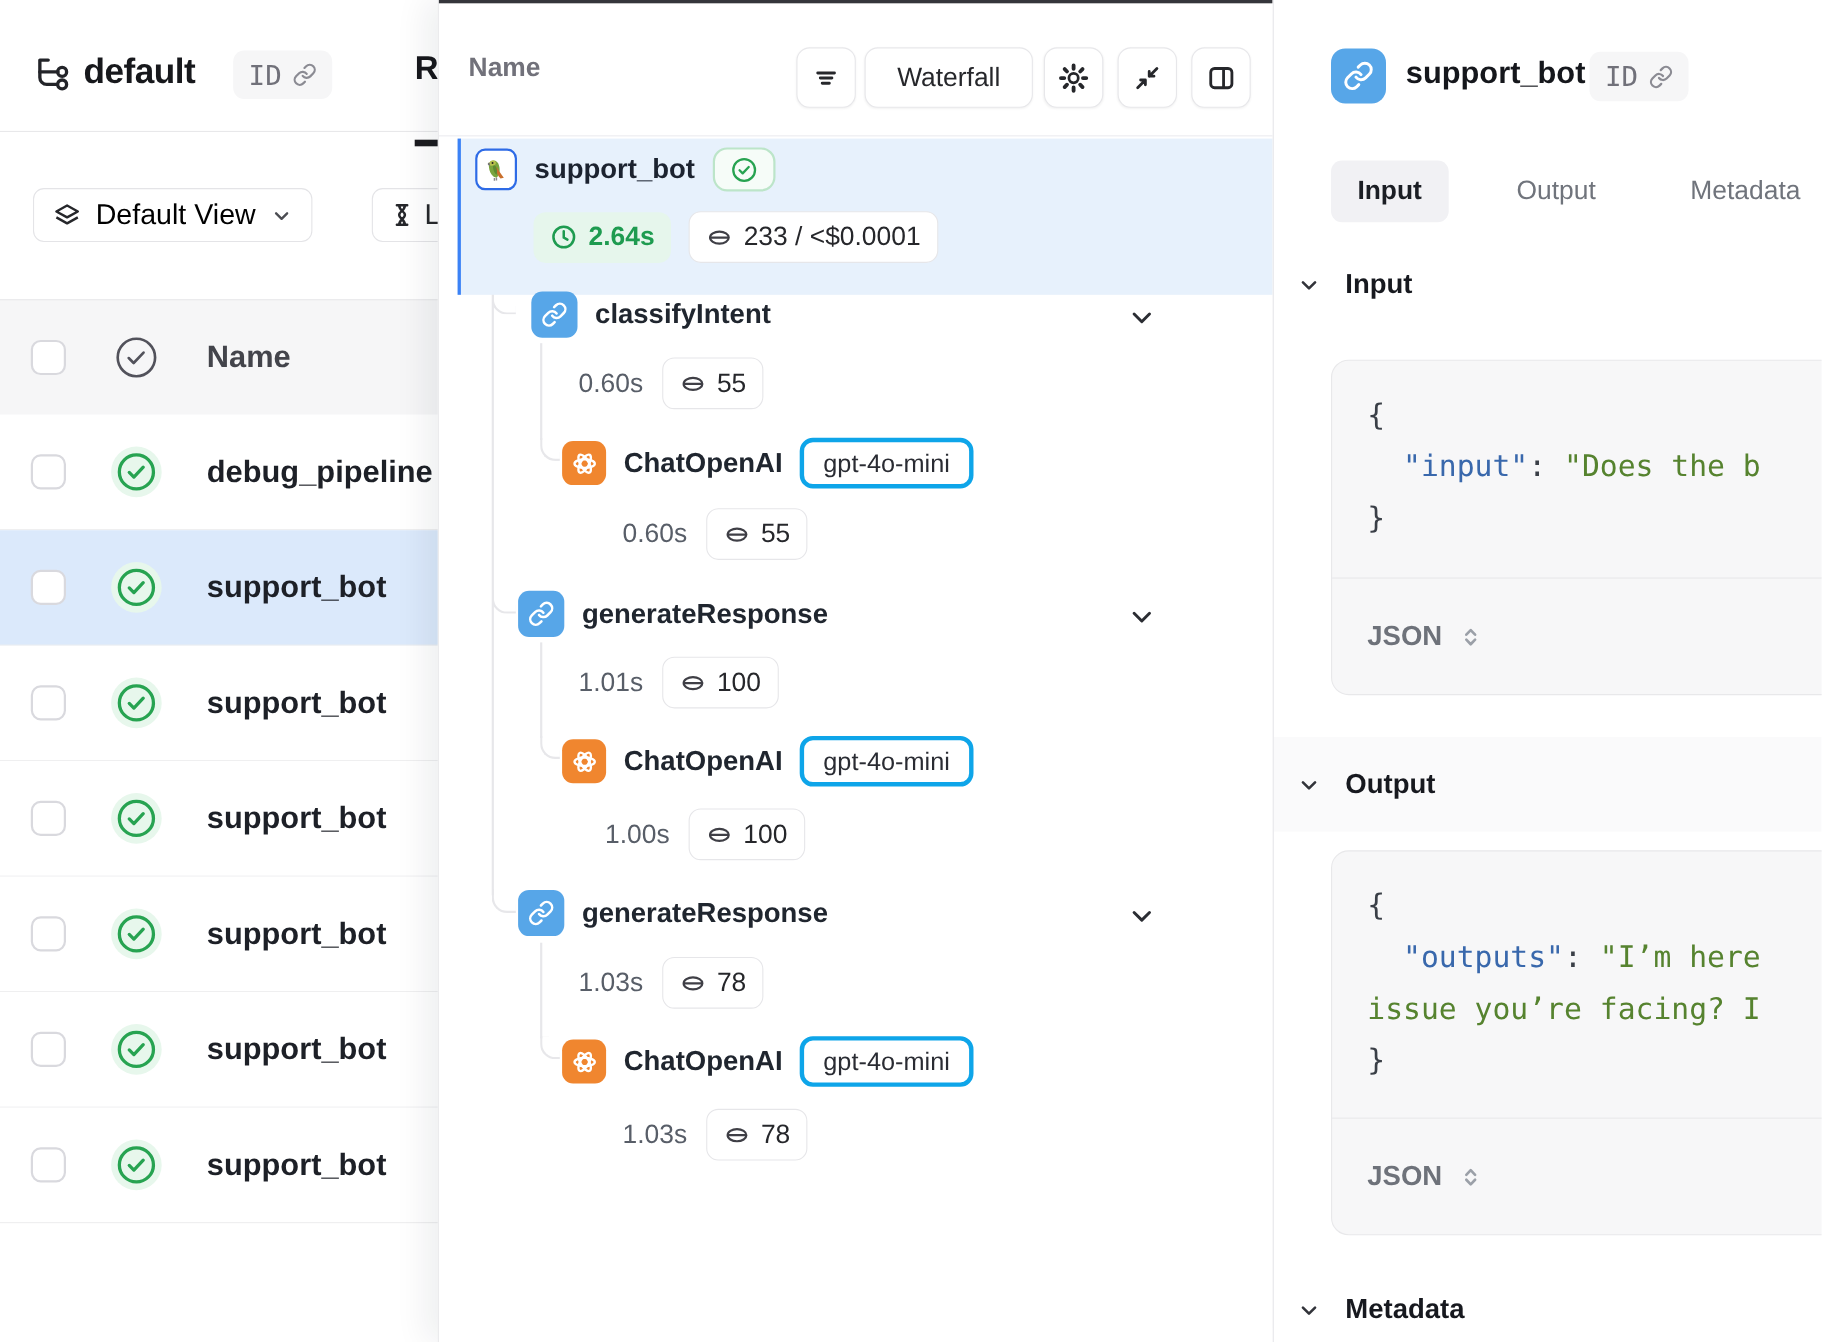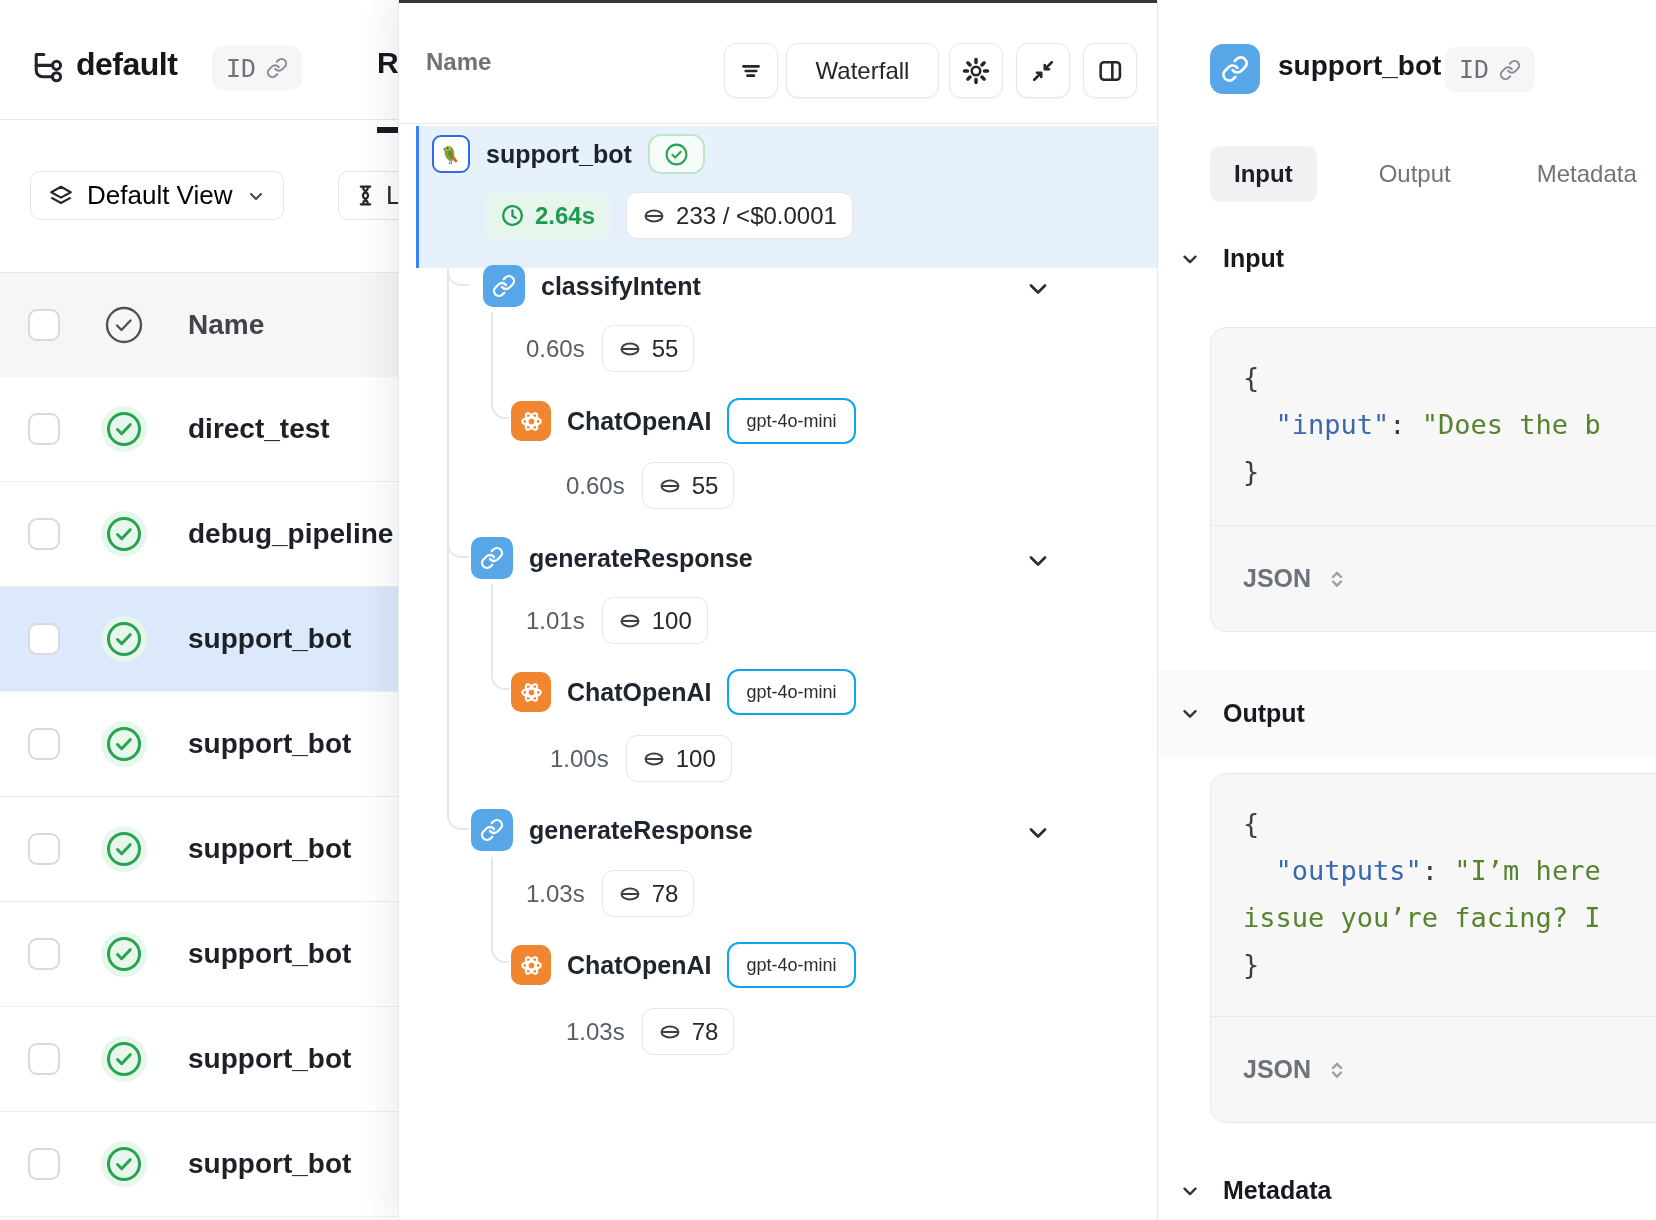--- a/index.html
+++ b/index.html
@@ -69,22 +69,22 @@
   .dur-badge { height:46px; padding:0 15px; background:#e6f6ec; border-radius:11px; display:flex;
     align-items:center; gap:10px; font-size:24px; font-weight:600; color:#1e9b50; }
   .tok-badge { height:47px; padding:0 15px; background:#fff; border:1px solid #e6e6e9; border-radius:11px;
     display:flex; align-items:center; gap:10px; font-size:24px; font-weight:500; color:#26272b; }
 
   .node-row { position:absolute; display:flex; align-items:center; gap:16px; height:42px; }
   .node-icon { width:42px; height:42px; border-radius:10px; display:grid; place-items:center; }
   .node-icon.chain { background:#57a6e8; }
   .node-icon.llm { width:40px; height:40px; background:#f0862f; }
   .node-name { font-size:25px; font-weight:600; color:#20262f; white-space:nowrap; }
-  .model-badge { height:46px; padding:0 17px; background:#fff; border:2px solid #0ea5e9; border-radius:12px;
-    display:grid; place-items:center; font-size:18px; color:#2a2c33; }
+  .model-badge { height:46px; padding:0 17px; background:#fff; border:4px solid #0ea5e9; border-radius:12px;
+    display:grid; place-items:center; font-size:23px; color:#2a2c33; }
   .stats-row { position:absolute; display:flex; align-items:center; gap:17px; height:47px; }
   .dur-text { font-size:24px; color:#585e68; }
   .row-chev { position:absolute; right:105px; }
   .r-classify{top:141px;left:84px;} .s-classify{top:201px;left:127px;}
   .r-llm1{top:276px;left:112px;}   .s-llm1{top:338px;left:167px;}
   .r-extract{top:413px;left:72px;} .s-extract{top:473px;left:127px;}
   .r-llm2{top:547px;left:112px;}   .s-llm2{top:611px;left:151px;}
   .r-generate{top:685px;left:72px;}.s-generate{top:746px;left:127px;}
   .r-llm3{top:820px;left:112px;}   .s-llm3{top:884px;left:167px;}
   .chev-classify{top:151px;} .chev-extract{top:423px;} .chev-generate{top:695px;}
@@ -165,30 +165,20 @@
     <div class="thead">
       <span class="cb"></span>
       <span class="status-cell">
         <svg width="42" height="42" viewBox="0 0 42 42" fill="none" stroke="#52525b" stroke-width="2.4" stroke-linecap="round" stroke-linejoin="round">
           <circle cx="21" cy="21" r="17"></circle>
             <path d="M14 21.5l4.5 4.5 9-9.5"></path>
         </svg>
       </span>
       <span class="col-name">Name</span>
     </div>
-  <div class="trow">
-        <span class="cb"></span>
-        <span class="status-cell ok">
-          <svg width="38" height="38" viewBox="0 0 38 38" fill="none" stroke="#27a351" stroke-width="3" stroke-linecap="round" stroke-linejoin="round">
-            <circle cx="19" cy="19" r="15.5"></circle>
-            <path d="M12.5 19.5l4.2 4.2 8.5-9"></path>
-          </svg>
-        </span>
-        <span class="col-name">direct_test</span>
-      </div>
       <div class="trow">
         <span class="cb"></span>
         <span class="status-cell ok">
           <svg width="38" height="38" viewBox="0 0 38 38" fill="none" stroke="#27a351" stroke-width="3" stroke-linecap="round" stroke-linejoin="round">
             <circle cx="19" cy="19" r="15.5"></circle>
             <path d="M12.5 19.5l4.2 4.2 8.5-9"></path>
           </svg>
         </span>
         <span class="col-name">debug_pipeline</span>
       </div>

